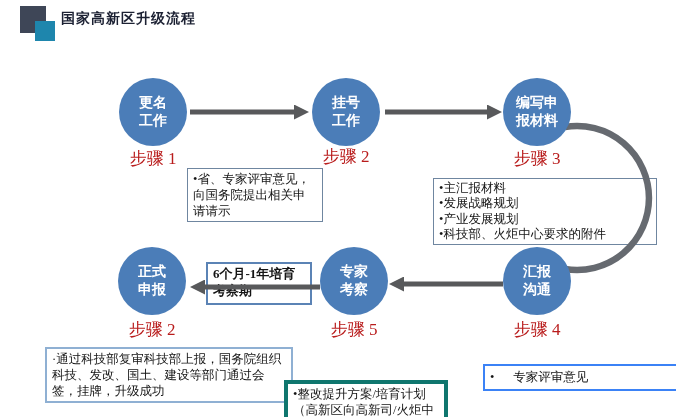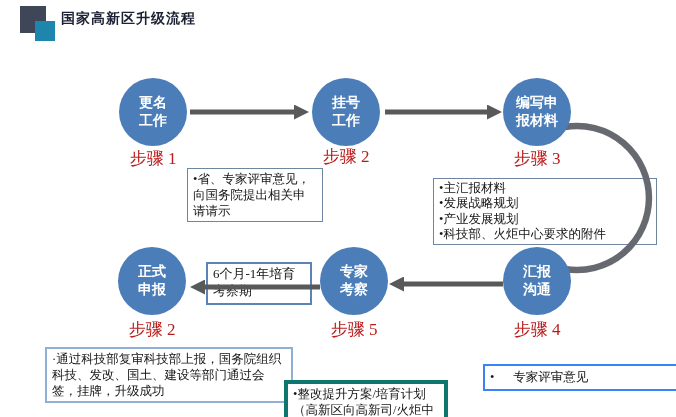--- a/index.html
+++ b/index.html
@@ -15,21 +15,21 @@
     letter-spacing:1px;white-space:nowrap;
   }
   
   .note{
     position:absolute;z-index:1;box-sizing:border-box;background:#ffffff;
     font-size:12.5px;line-height:1.28;white-space:pre-wrap;color:#141414;
     padding:2px 5px;
   }
   .note-a{left:187px;top:168px;width:136px;min-height:51px;border:1px solid #6f86a0;}
   .note-b{left:433px;top:178px;width:224px;min-height:64px;border:1px solid #6f86a0;line-height:1.22;}
-  .note-c{left:206px;top:262px;width:106px;min-height:43px;border:2px solid #5b83b5;font-size:13px;}
+  .note-c{left:206px;top:262px;width:106px;min-height:43px;border:2px solid #5b83b5;font-size:13px;font-weight:bold;}
   .note-d{left:45px;top:347px;width:248px;min-height:55px;border:2px solid #8fb0d3;}
   .note-e{left:284px;top:344px;width:164px;min-height:59px;border:4px solid #0f766e;margin-top:36px;}
   .note-f{left:483px;top:344px;width:204px;min-height:25px;border:2px solid #3b82f6;line-height:19px;margin-top:20px;}
   
   .connectors{position:absolute;left:0;top:0;z-index:2;}
   
   .step-circle{
     position:absolute;z-index:3;width:68px;height:68px;border-radius:50%;
     background:#4b7db8;color:#ffffff;display:flex;align-items:center;justify-content:center;
     text-align:center;font-size:14px;font-weight:bold;line-height:1.3;white-space:pre-line;

